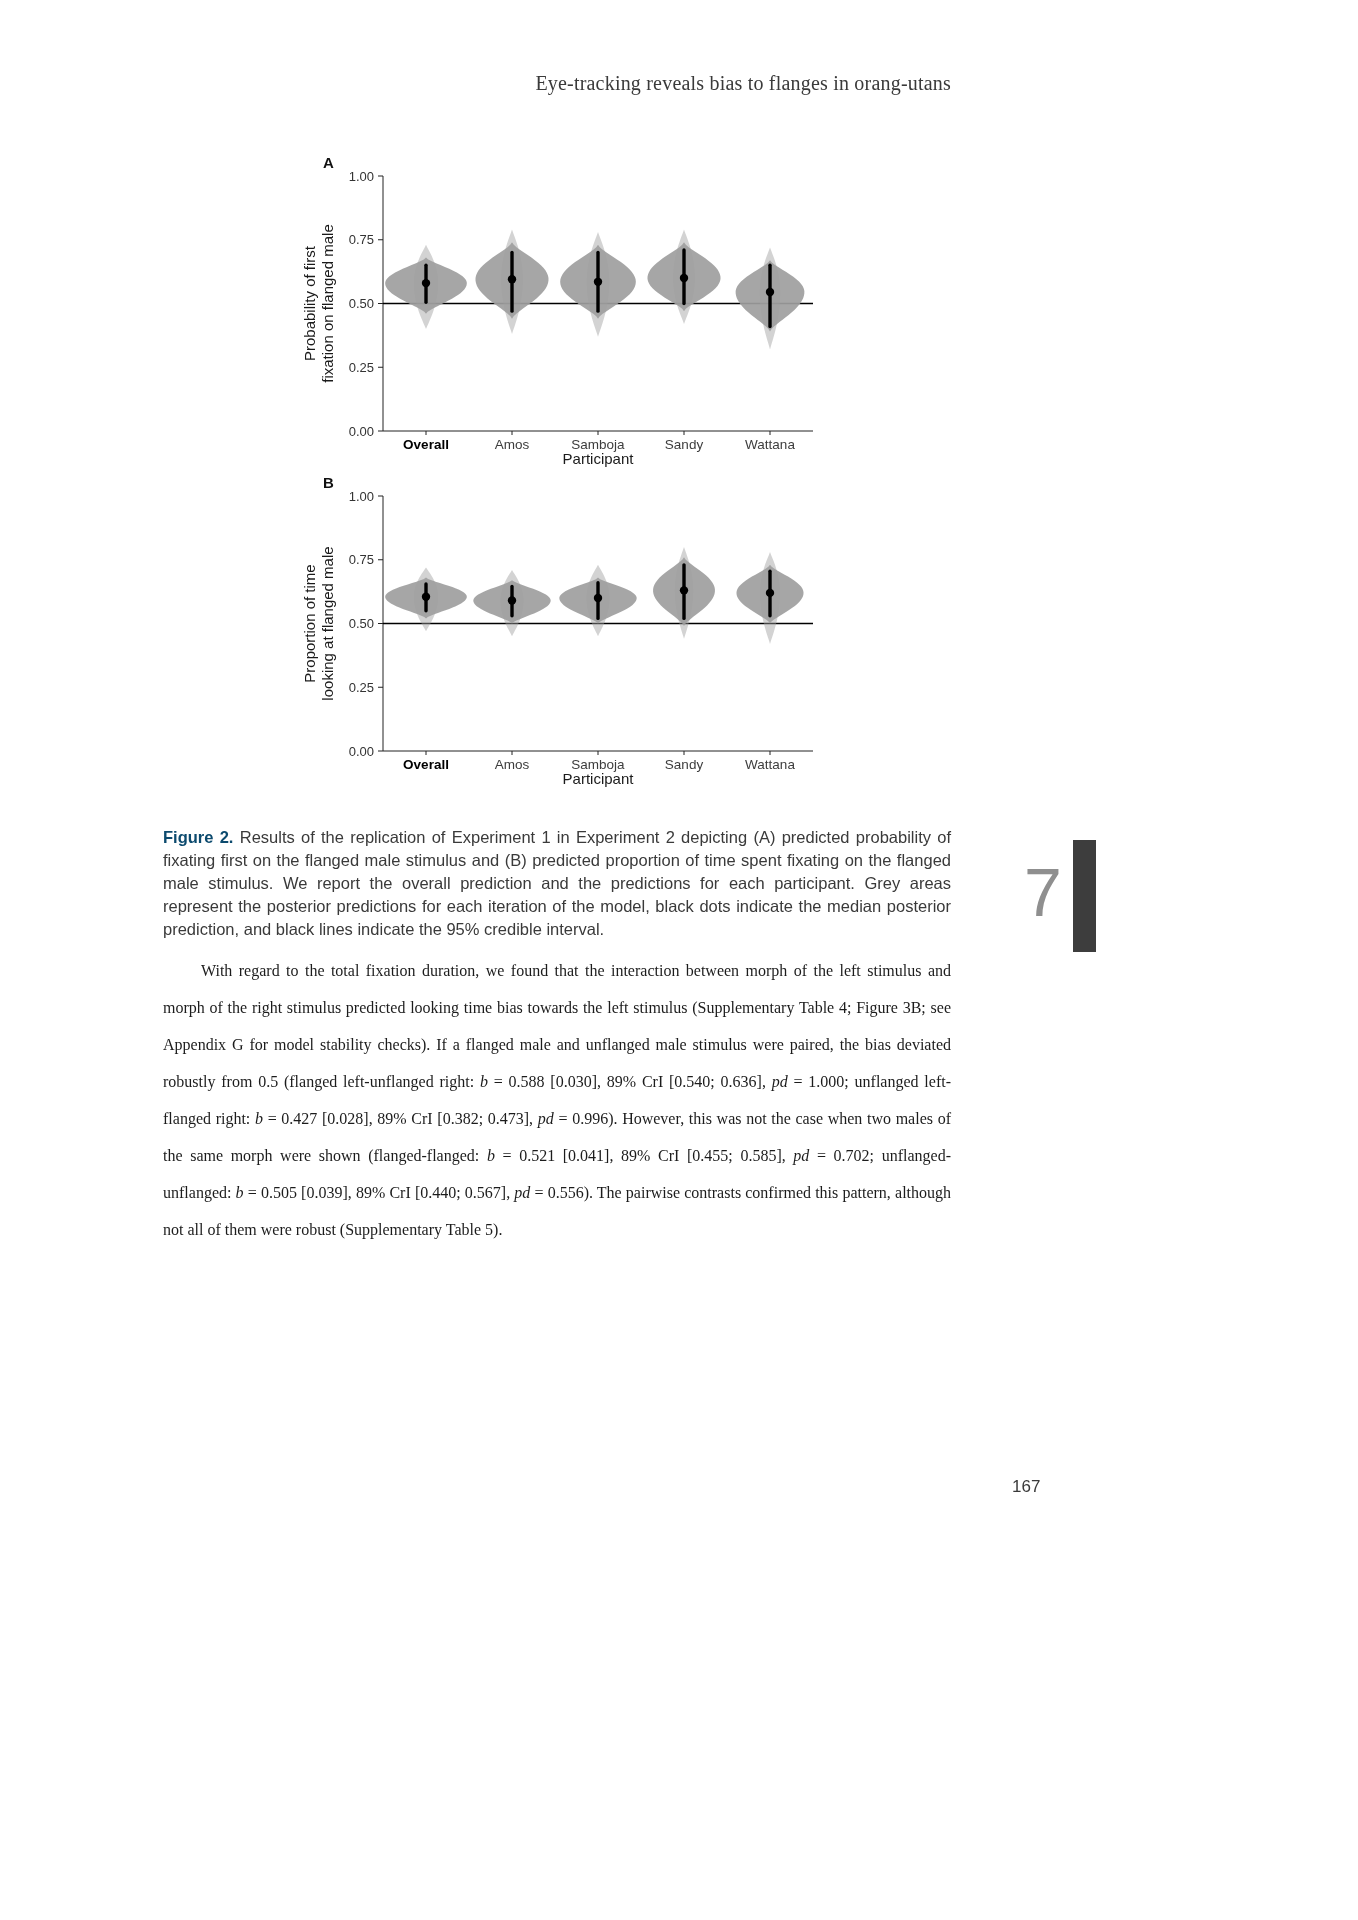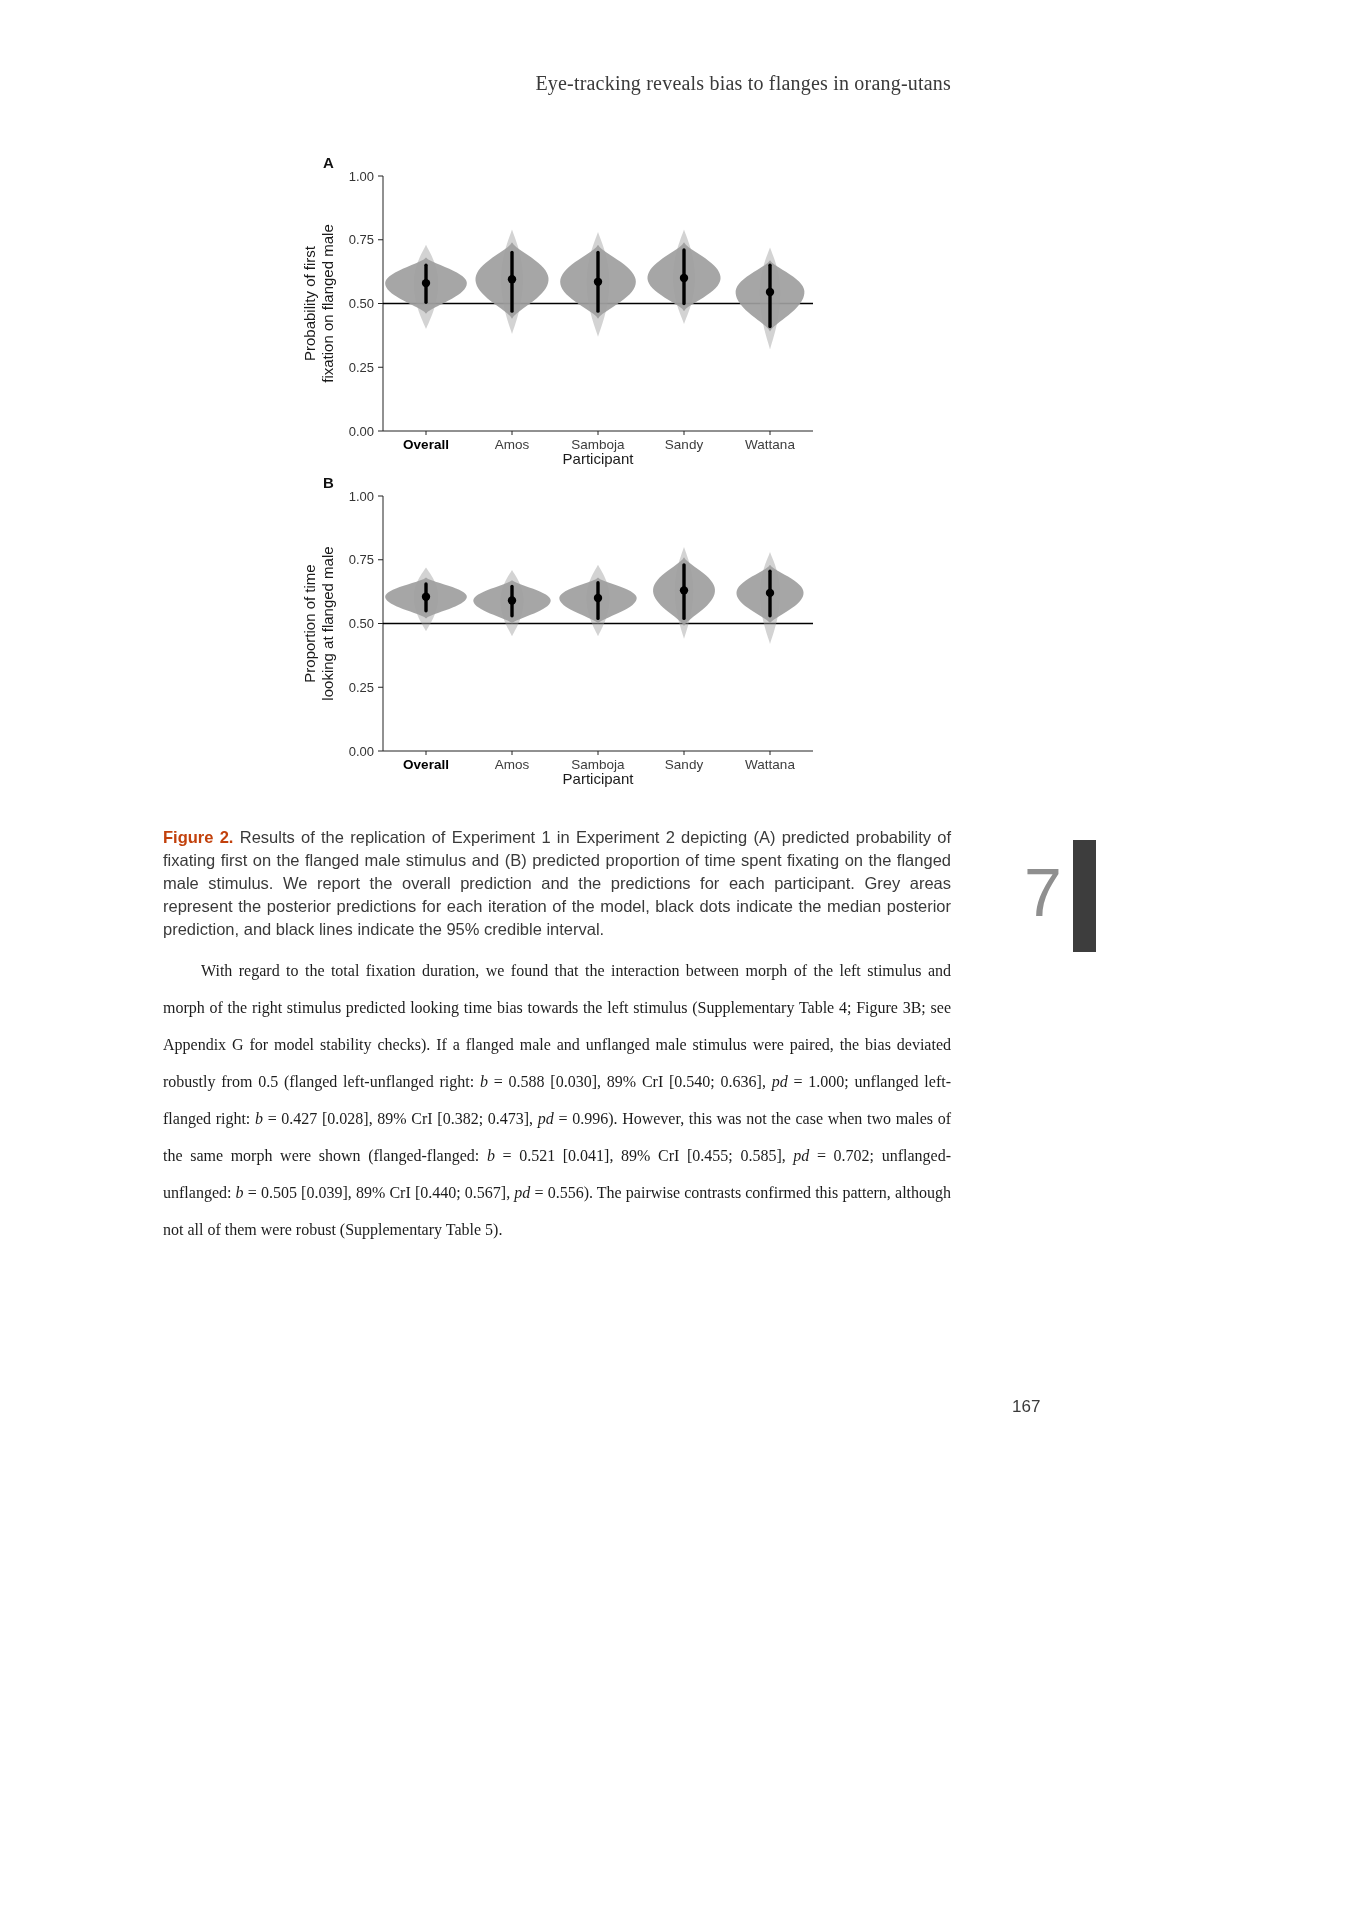--- a/index.html
+++ b/index.html
@@ -4,28 +4,28 @@
 <style>
   html,body{margin:0;padding:0;background:#ffffff;}
   .page{position:relative;width:1358px;height:1920px;background:#ffffff;overflow:hidden;
         font-family:"Liberation Sans",sans-serif;}
   .running-header{position:absolute;top:72px;left:163px;width:788px;text-align:right;
         font-family:"Liberation Serif",serif;font-size:20px;color:#3a3a3a;letter-spacing:.2px;}
   .figure-area{position:absolute;top:150px;left:293px;width:560px;}
   .panel{width:540px;height:318px;margin-bottom:2px;}
   .caption{position:absolute;top:826px;left:163px;width:788px;text-align:justify;
         font-family:"Liberation Sans",sans-serif;font-size:16.5px;line-height:23px;color:#3a3a3a;}
-  .caption b{color:#c2410c;margin-top:16px;}
+  .caption b{color:#0c4a6e;margin-top:16px;}
   .body-par{position:absolute;top:952px;left:163px;width:788px;text-align:justify;
         font-family:"Liberation Serif",serif;font-size:16px;line-height:37px;color:#1c1c1c;
         text-indent:38px;margin:0;}
   .chapter-number{position:absolute;left:1024px;top:858px;font-size:68px;line-height:1;
         color:#8f8f8f;font-family:"Liberation Sans",sans-serif;font-weight:normal;}
   .chapter-tab-bar{position:absolute;left:1073px;top:840px;width:23px;height:112px;background:#3d3d3d;}
-  .page-number{position:absolute;left:1012px;top:1397px;font-size:17px;color:#3a3a3a;
+  .page-number{position:absolute;left:1012px;top:1477px;font-size:17px;color:#3a3a3a;
         font-family:"Liberation Sans",sans-serif;}
   
   .panel-letter{font:bold 15px "Liberation Sans",sans-serif;fill:#111;}
   .axis-title{font:15px "Liberation Sans",sans-serif;fill:#1a1a1a;}
   .tick-label{font:13px "Liberation Sans",sans-serif;fill:#333;}
   .cat-label{font:13.5px "Liberation Sans",sans-serif;fill:#3d3d3d;}
   .cat-label.bold{font-weight:bold;fill:#000;}
   .tick,.axis{stroke:#222;stroke-width:1;}
   .refline{stroke:#000;stroke-width:1.4;}
   .ci{stroke:#000;stroke-width:3.4;stroke-linecap:round;}

